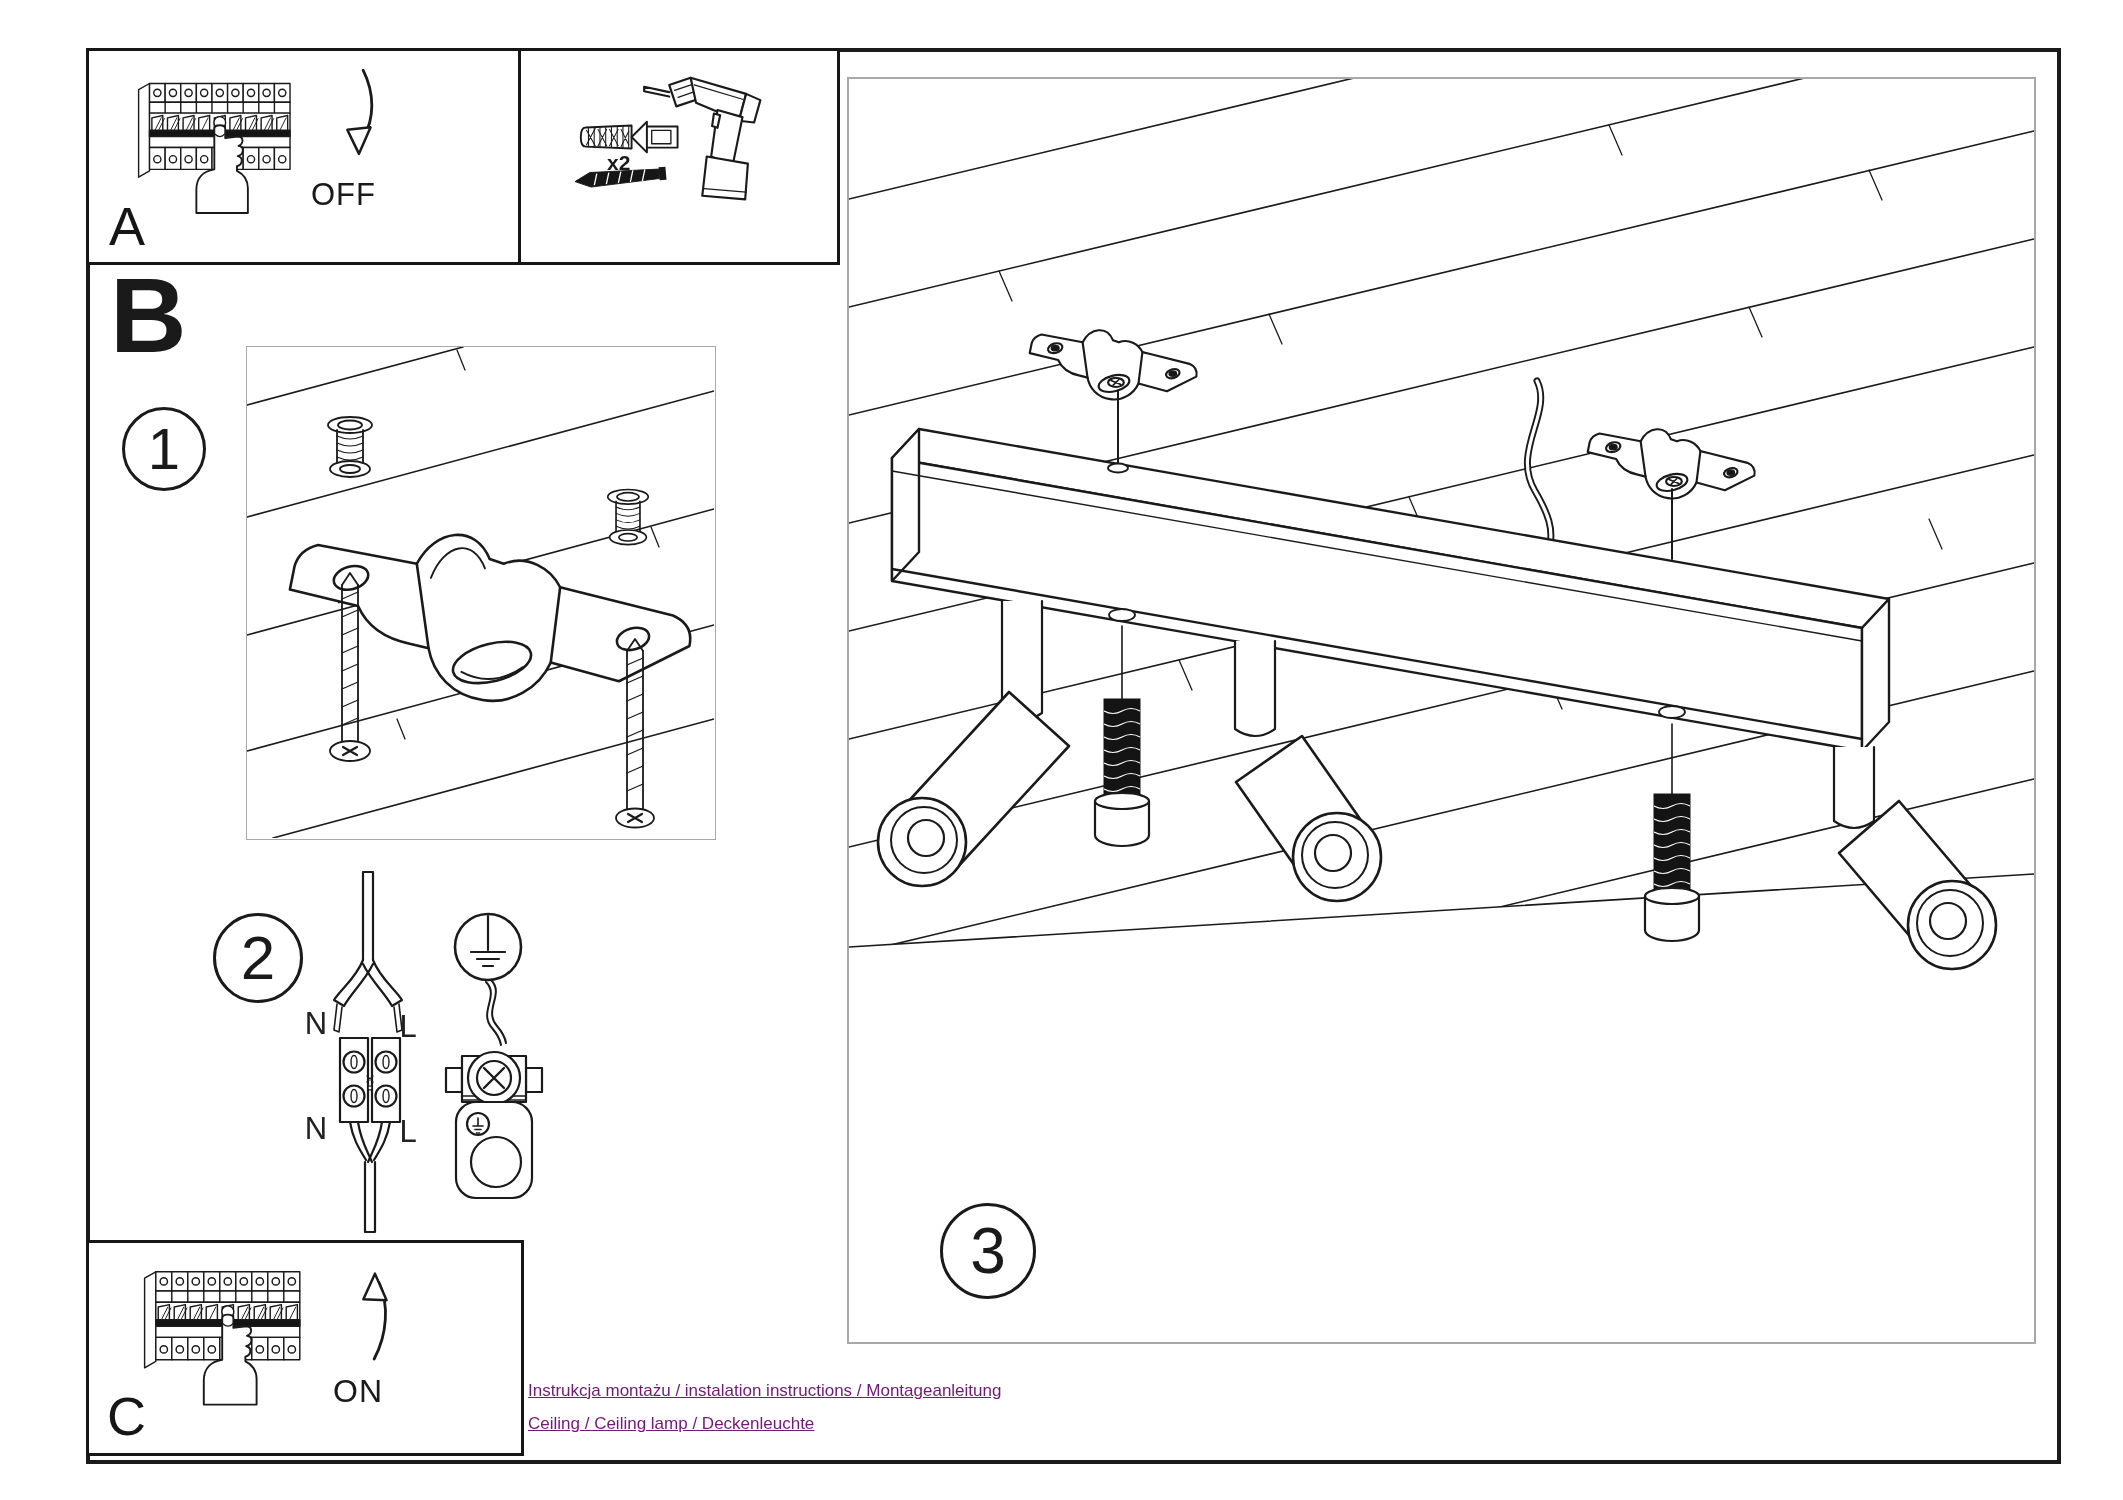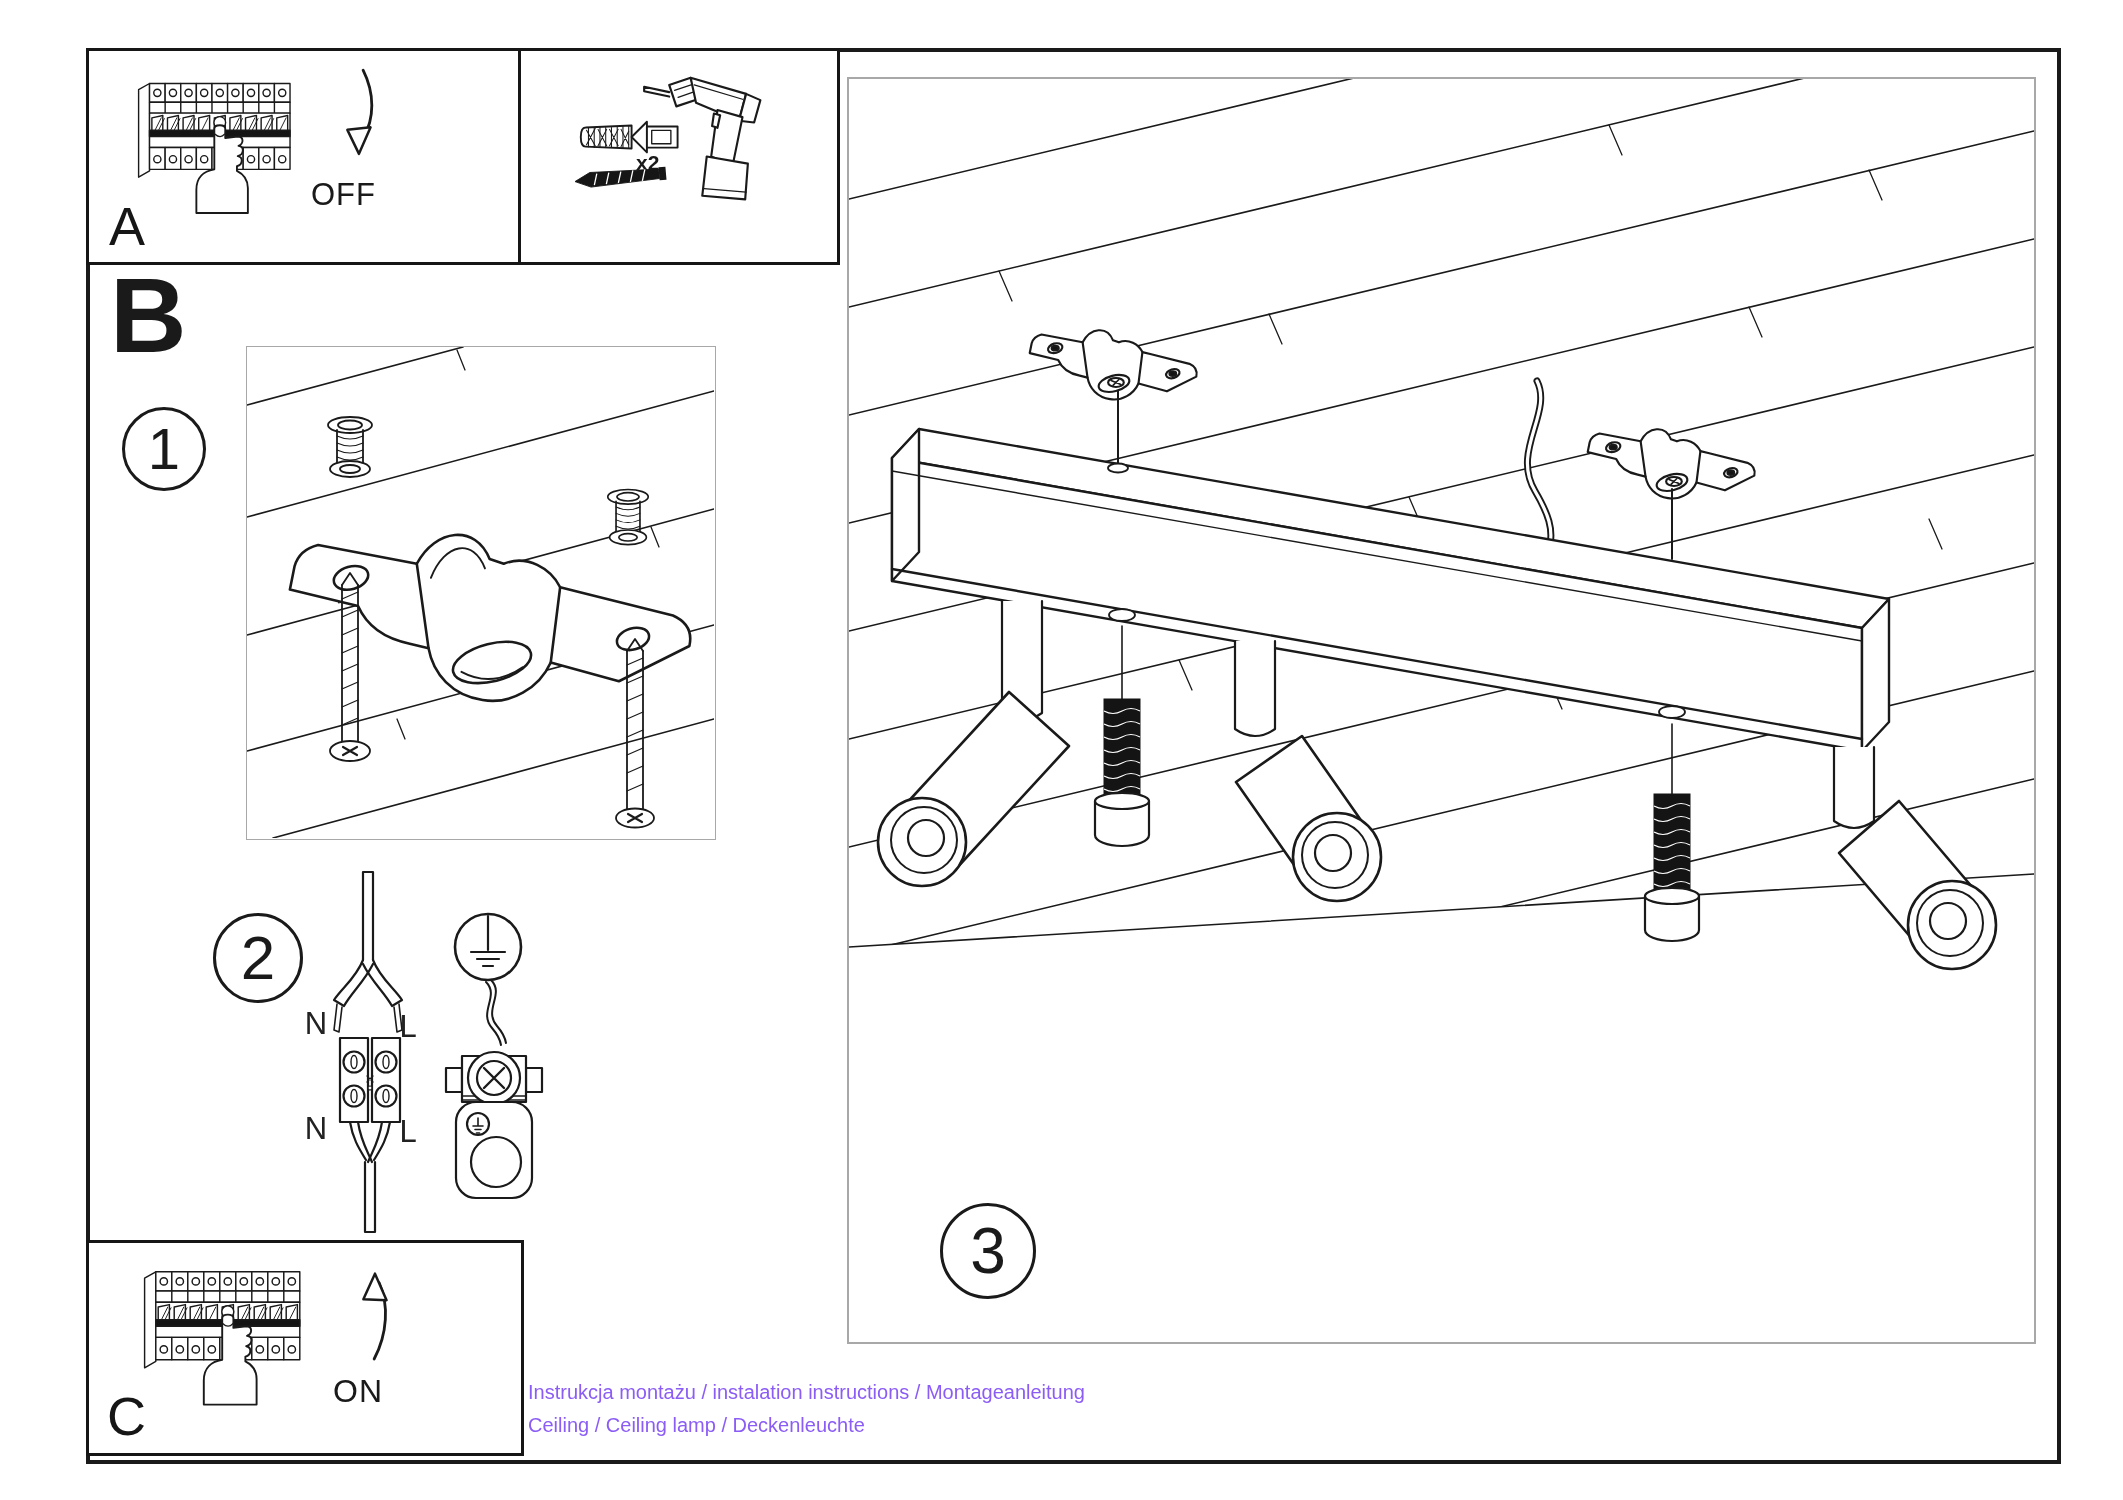--- a/index.html
+++ b/index.html
@@ -15,21 +15,21 @@
   .box-step1{left:246px;top:346px;width:470px;height:494px;border-width:1.5px;}
   .box-step3{left:847px;top:77px;width:1189px;height:1267px;}
   .letter{font-size:54px;color:#161616;line-height:1;}
   .letter-b{font-size:106px;font-weight:bold;line-height:1;}
   .state{font-size:31px;line-height:1;letter-spacing:1px;}
   .qty{font-size:21px;font-weight:bold;line-height:1;}
   .nl{font-size:31px;line-height:1;width:40px;text-align:center;color:#222;}
   .circled{border:3px solid #1a1a1a;border-radius:50%;display:flex;
            align-items:center;justify-content:center;background:#fff;}
   .circled span{line-height:1;}
-  .footer-line{font-size:20px;color:#8b5cf6;line-height:1.15;white-space:nowrap;}
+  .footer-line{font-size:17px;color:#701a75;line-height:1.15;white-space:nowrap;text-decoration:underline;}
   svg{display:block;}
   svg *{vector-effect:none;}
   .lw{stroke:#1a1a1a;fill:#fff;stroke-linejoin:round;stroke-linecap:round;}
   .ln{stroke:#1a1a1a;fill:none;stroke-linejoin:round;stroke-linecap:round;}
 </style>
 </head>
 <body>
 
 <div class="page">
 
@@ -116,21 +116,21 @@
     <svg class="abs" style="left:55px;top:62px;" width="115" height="50" viewBox="0 0 120 52">
       <g class="lw" stroke-width="2">
         <path d="M10,15 Q5,15 5,25 Q5,35 10,35 L58,37 L58,13 Z"></path>
         <path class="ln" stroke-width="1.1" d="M13,15 V35 M19,15 V36 M25,15 V36 M31,15 V36 M37,15 V36 M43,14 V36 M49,14 V36 M55,14 V36"></path>
         <path class="ln" stroke-width="1.1" d="M11,33 L20,16 M23,34 L32,17 M35,34 L44,17 M47,35 L55,19 M20,34 L11,18 M32,34 L23,17 M44,34 L35,17 M55,33 L47,17"></path>
         <polygon points="74,9 58,25 74,41"></polygon>
         <rect x="74" y="14" width="32" height="22"></rect>
         <rect class="ln" x="79" y="18" width="20" height="14" stroke-width="1.4"></rect>
       </g>
     </svg>
-    <div class="abs qty" style="left:115px;top:101px;">x2</div>
+    <div class="abs qty" style="left:86px;top:101px;">x2</div>
     <svg class="abs" style="left:52px;top:112px;" width="112" height="26" viewBox="0 0 130 26">
       <g transform="rotate(-5 65 13)">
         <path d="M2,14 L20,5 L100,8 L100,19 L20,22 Z" fill="#161616" stroke="#161616" stroke-width="1"></path>
         <rect x="100" y="6" width="8" height="15" fill="#161616"></rect>
         <path d="M28,7 L24,20 M42,7 L38,20 M56,7 L52,20 M70,7 L66,20 M84,7 L80,20" stroke="#ffffff" stroke-width="1.5" fill="none"></path>
       </g>
     </svg>
     <svg class="abs" style="left:116px;top:10px;" width="152" height="148" viewBox="0 0 170 160">
       <g class="lw" stroke-width="2.4">
         <path class="ln" d="M8,26 L36,32 M8,31 L36,37 M8,26 L8,31"></path>

